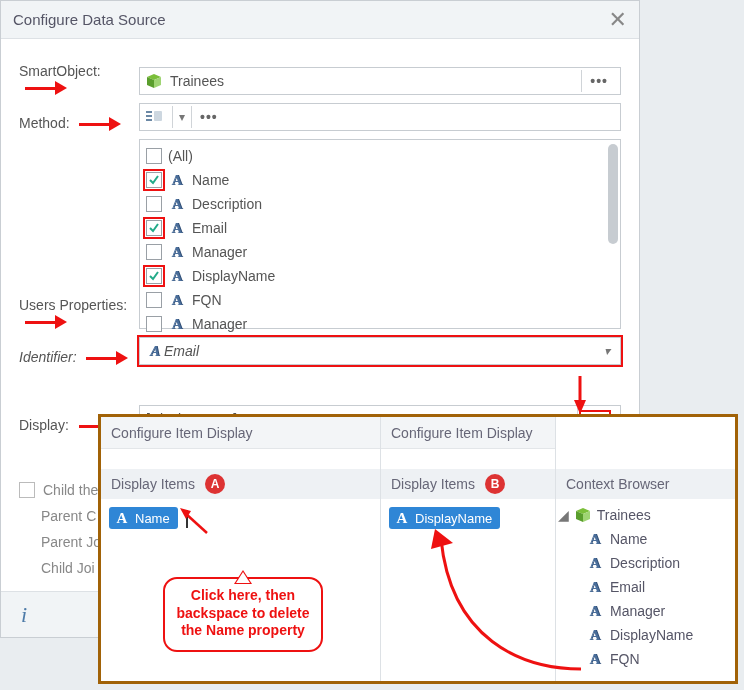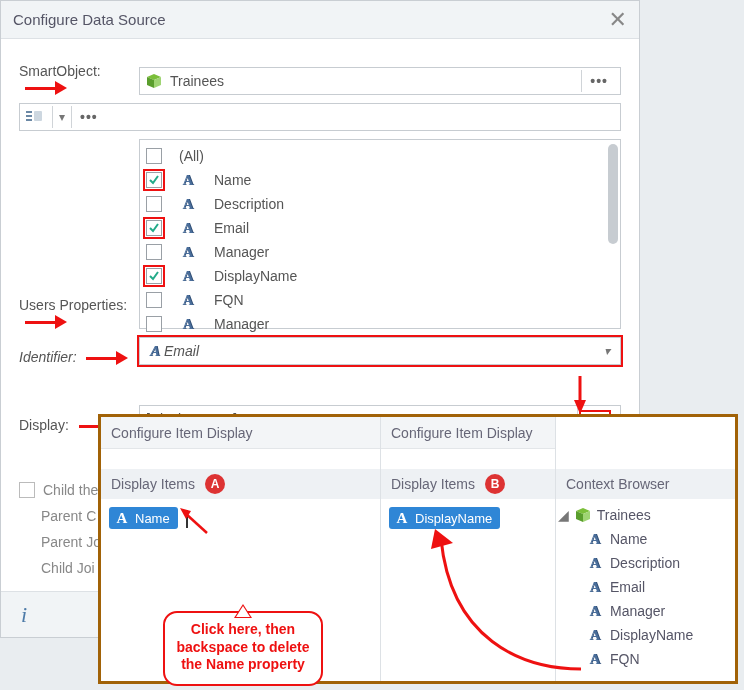--- a/index.html
+++ b/index.html
@@ -100,21 +100,21 @@
     position: absolute;
     right: 2px; top: 4px;
     width: 10px; height: 100px;
     background: #c7ccd1;
     border-radius: 5px;
   }
   .propitem {
     display: flex;
     align-items: center;
     height: 24px;
-    gap: 17px;
+    gap: 6px;
   }
   .chk {
     width: 16px; height: 16px;
     border: 1px solid #9aa0a6;
     background:#fff;
     display: flex; align-items:center; justify-content:center;
     cursor:pointer;
   }
   .chk.on svg { display:block; }
   .chk svg { display:none; }
@@ -185,21 +185,21 @@
   .dp-body { flex:1; padding: 8px; position:relative; }
   .tag {
     display:inline-flex; align-items:center;
     background:#2f86d6; color:#fff;
     height: 22px; border-radius:3px;
     padding: 0 8px 0 4px; gap:4px;
     font-size: 13px;
   }
   .callout {
     position:absolute;
-    left: 62px; top: 112px;
+    left: 62px; top: 78px;
     width: 160px;
     border: 2px solid #e11;
     border-radius: 14px;
     padding: 8px 8px 10px 8px;
     text-align: center;
     color:#e11;
     font-weight:bold;
     background:#fff;
     font-size: 14px;
     line-height: 1.25;
@@ -261,20 +261,24 @@
               </svg>
           </span>
           <span class="val">Trainees</span>
           <span class="sep"></span>
           <span class="ell">•••</span>
         </div>
       </div>
     </div>
 
     <div class="row">
+      <div class="row-label">
+        <span>Method:</span>
+        <span class="arrow-r"></span>
+      </div>
       <div class="row-field">
         <div class="textbox">
           <span class="icon listlogo-icon">
             <svg viewBox="0 0 16 16" width="16" height="16">
                 <rect x="0" y="2" width="6" height="2" fill="#6b88a5"></rect>
                 <rect x="0" y="6" width="6" height="2" fill="#6b88a5"></rect>
                 <rect x="0" y="10" width="6" height="2" fill="#6b88a5"></rect>
                 <rect x="8" y="2" width="8" height="10" rx="1" fill="#cdd7e0"></rect>
               </svg>
           </span>

